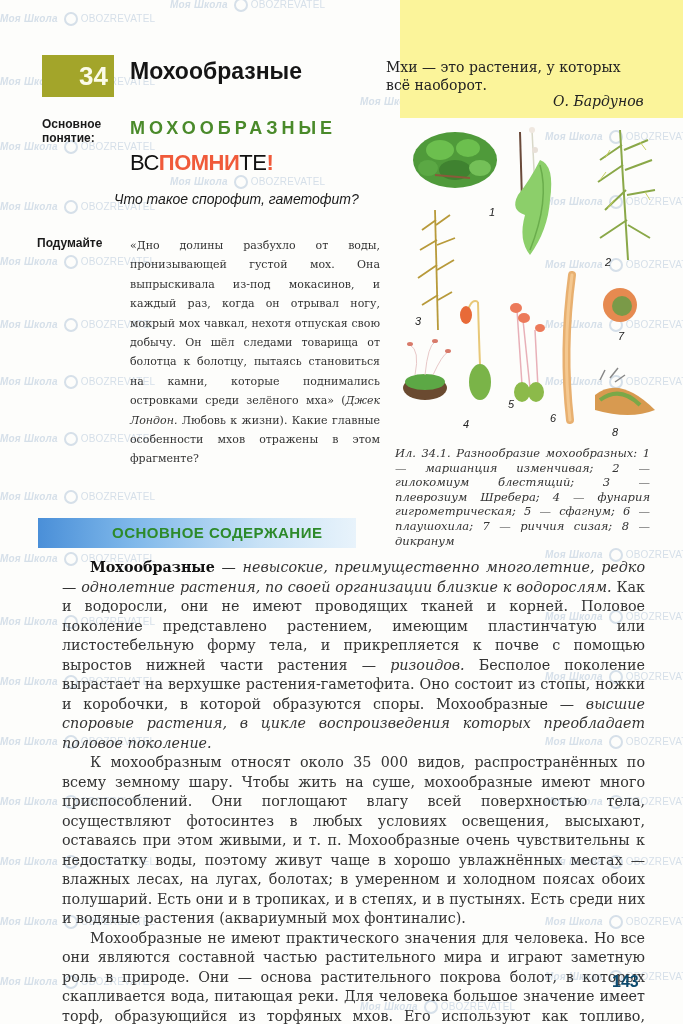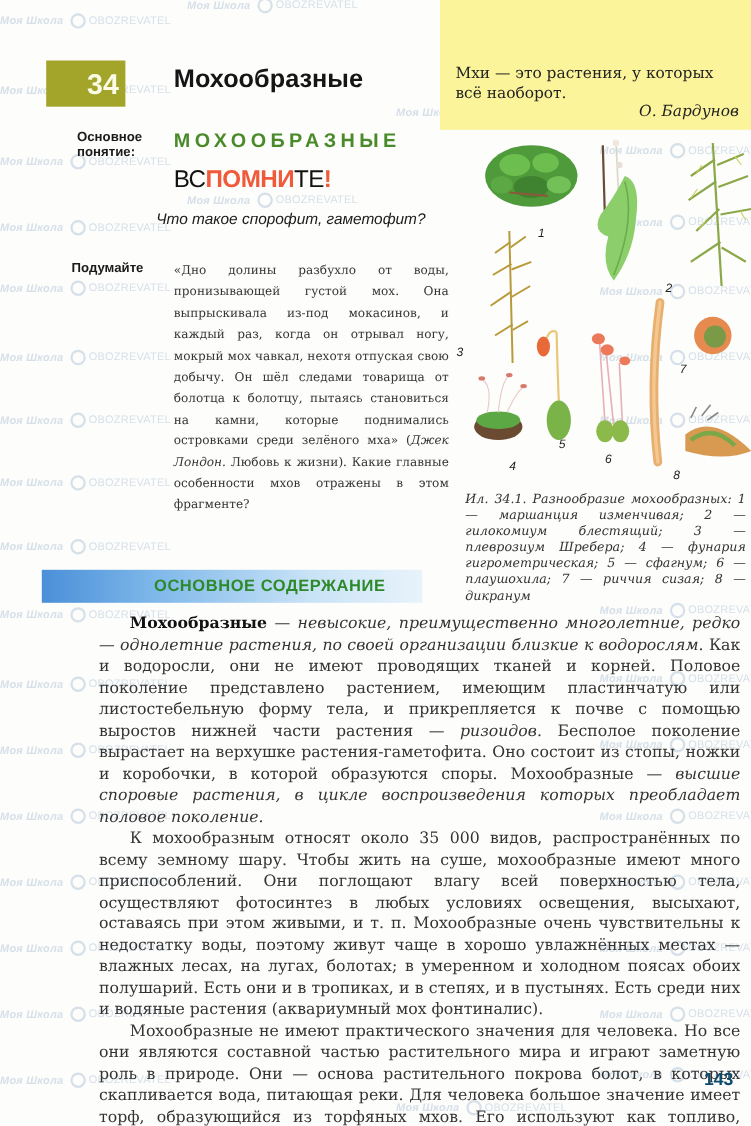--- a/index.html
+++ b/index.html
@@ -2,21 +2,21 @@
 <html><head>
 <meta charset="utf-8">
 <style>
   html, body { margin: 0; padding: 0; }
   body {
     width: 683px; height: 1024px; position: relative; overflow: hidden;
     background: #fdfdfb;
     font-family: "DejaVu Serif", "Liberation Serif", serif;
     color: #2a2a2a;
   }
-  .abs { position: absolute; padding-left: 28px; }
+  .abs { position: absolute; }
 
   
   .wm {
     position: absolute; font-family: "Liberation Sans", sans-serif;
     font-size: 10px; color: rgba(140,170,200,0.35); white-space: nowrap;
     pointer-events: none; letter-spacing: 0.2px;
   }
   .wm .logo {
     display: inline-block; width: 14px; height: 14px; border-radius: 50%;
     border: 2px solid rgba(140,170,200,0.35); vertical-align: middle; margin-right: 3px;

